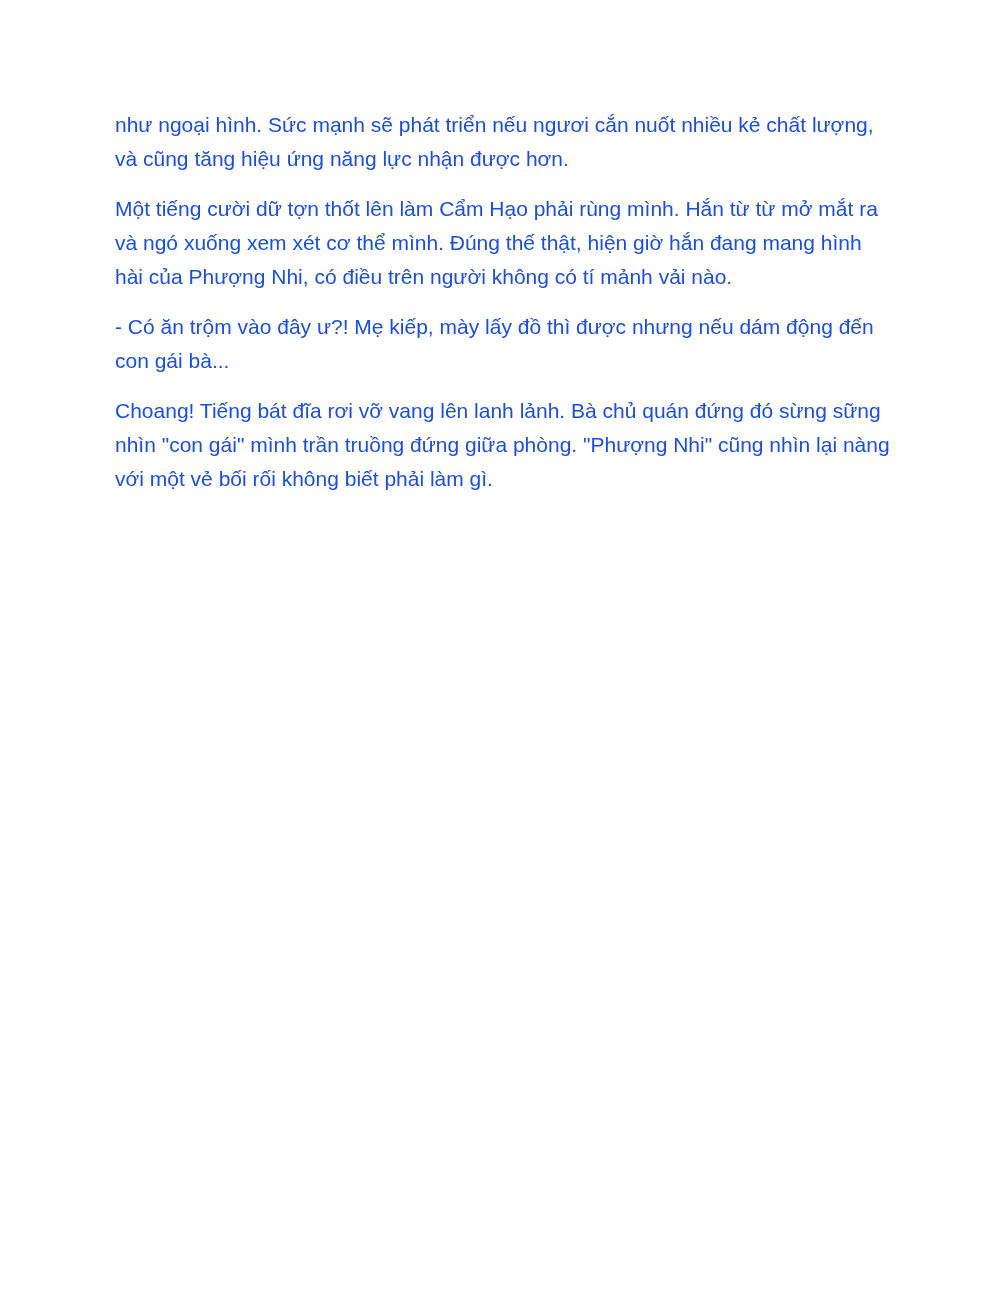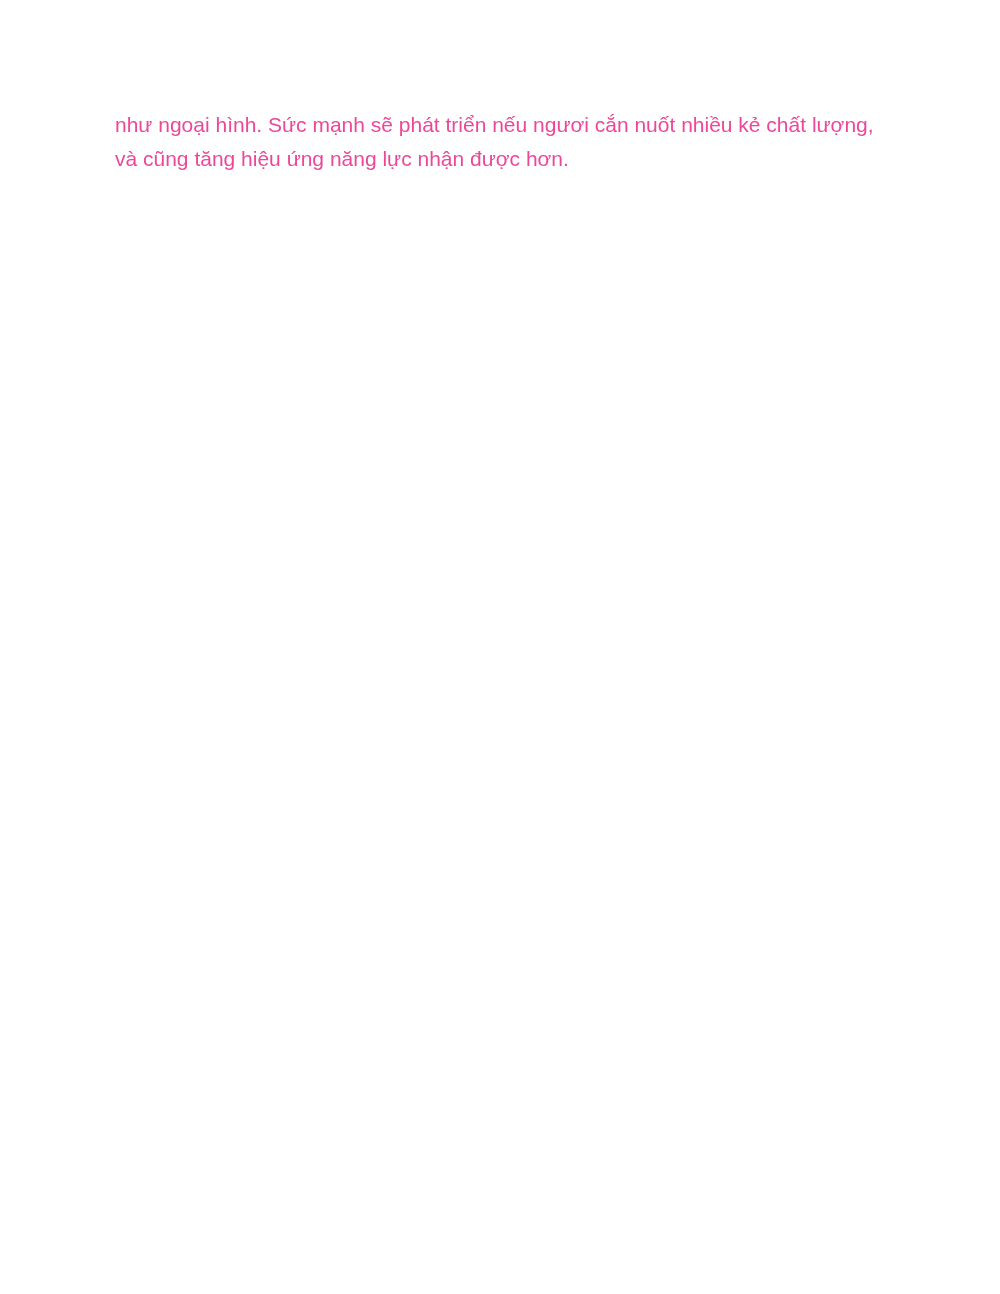--- a/index.html
+++ b/index.html
@@ -19,29 +19,32 @@
     background: #ffffff;
   }
   .text-block {
     position: absolute;
     top: 108px;
     left: 115px;
     width: 775px;
     font-family: "Liberation Sans", "DejaVu Sans", sans-serif;
     font-size: 21px;
     line-height: 34px;
-    color: #ec4899;
+    color: #1d4ed8;
     -webkit-font-smoothing: antialiased;
   }
   .text-block p {
     margin: 0 0 16px 0;
     padding: 0;
     text-align: left;
   }
 </style>
 </head>
 <body>
 
 <div class="page">
   <div class="text-block">
     <p>như ngoại hình. Sức mạnh sẽ phát triển nếu ngươi cắn nuốt nhiều kẻ chất lượng, và cũng tăng hiệu ứng năng lực nhận được hơn.</p>
+    <p>Một tiếng cười dữ tợn thốt lên làm Cẩm Hạo phải rùng mình. Hắn từ từ mở mắt ra và ngó xuống xem xét cơ thể mình. Đúng thế thật, hiện giờ hắn đang mang hình hài của Phượng Nhi, có điều trên người không có tí mảnh vải nào.</p>
+    <p>- Có ăn trộm vào đây ư?! Mẹ kiếp, mày lấy đồ thì được nhưng nếu dám động đến con gái bà...</p>
+    <p>Choang! Tiếng bát đĩa rơi vỡ vang lên lanh lảnh. Bà chủ quán đứng đó sừng sững nhìn "con gái" mình trần truồng đứng giữa phòng. "Phượng Nhi" cũng nhìn lại nàng với một vẻ bối rối không biết phải làm gì.</p>
   </div>
 </div>
 
 </body></html>

